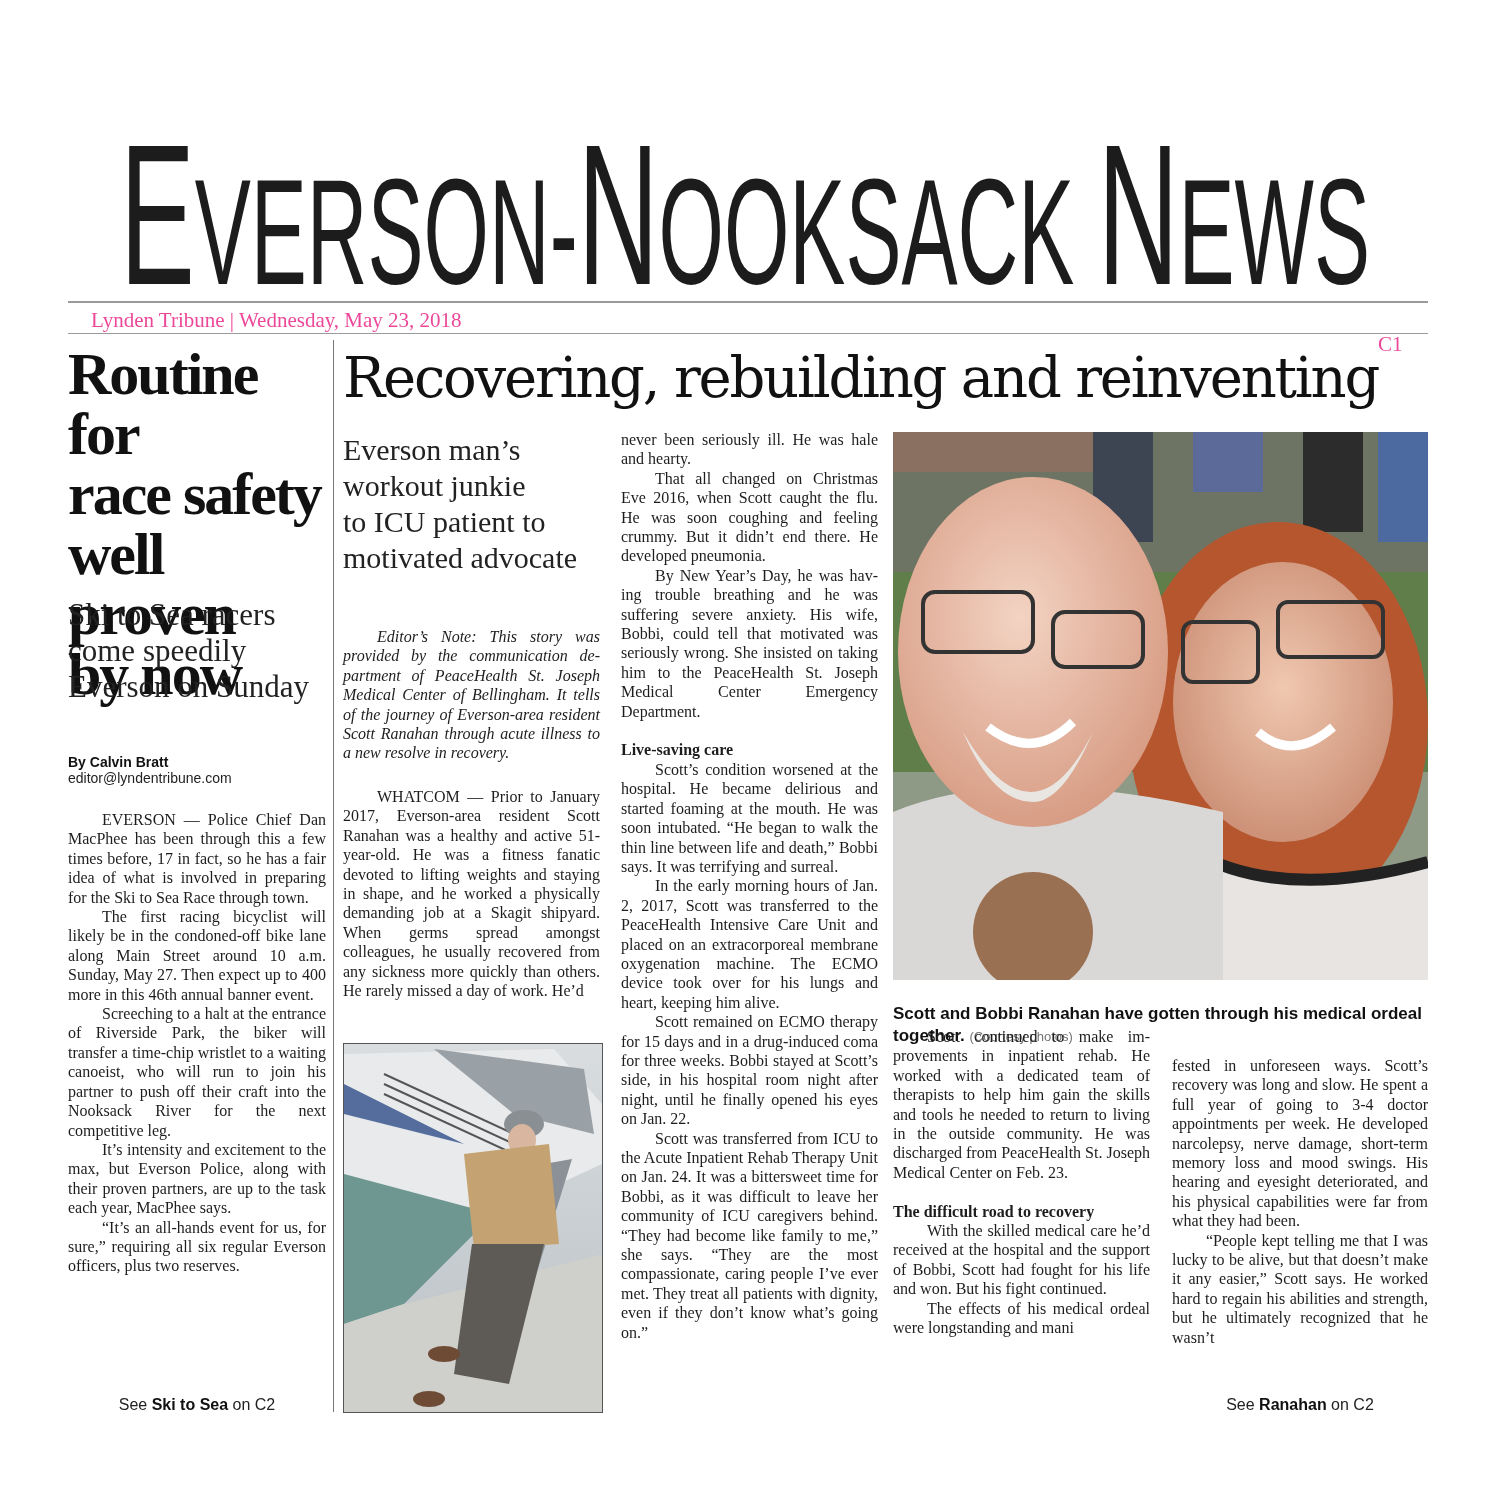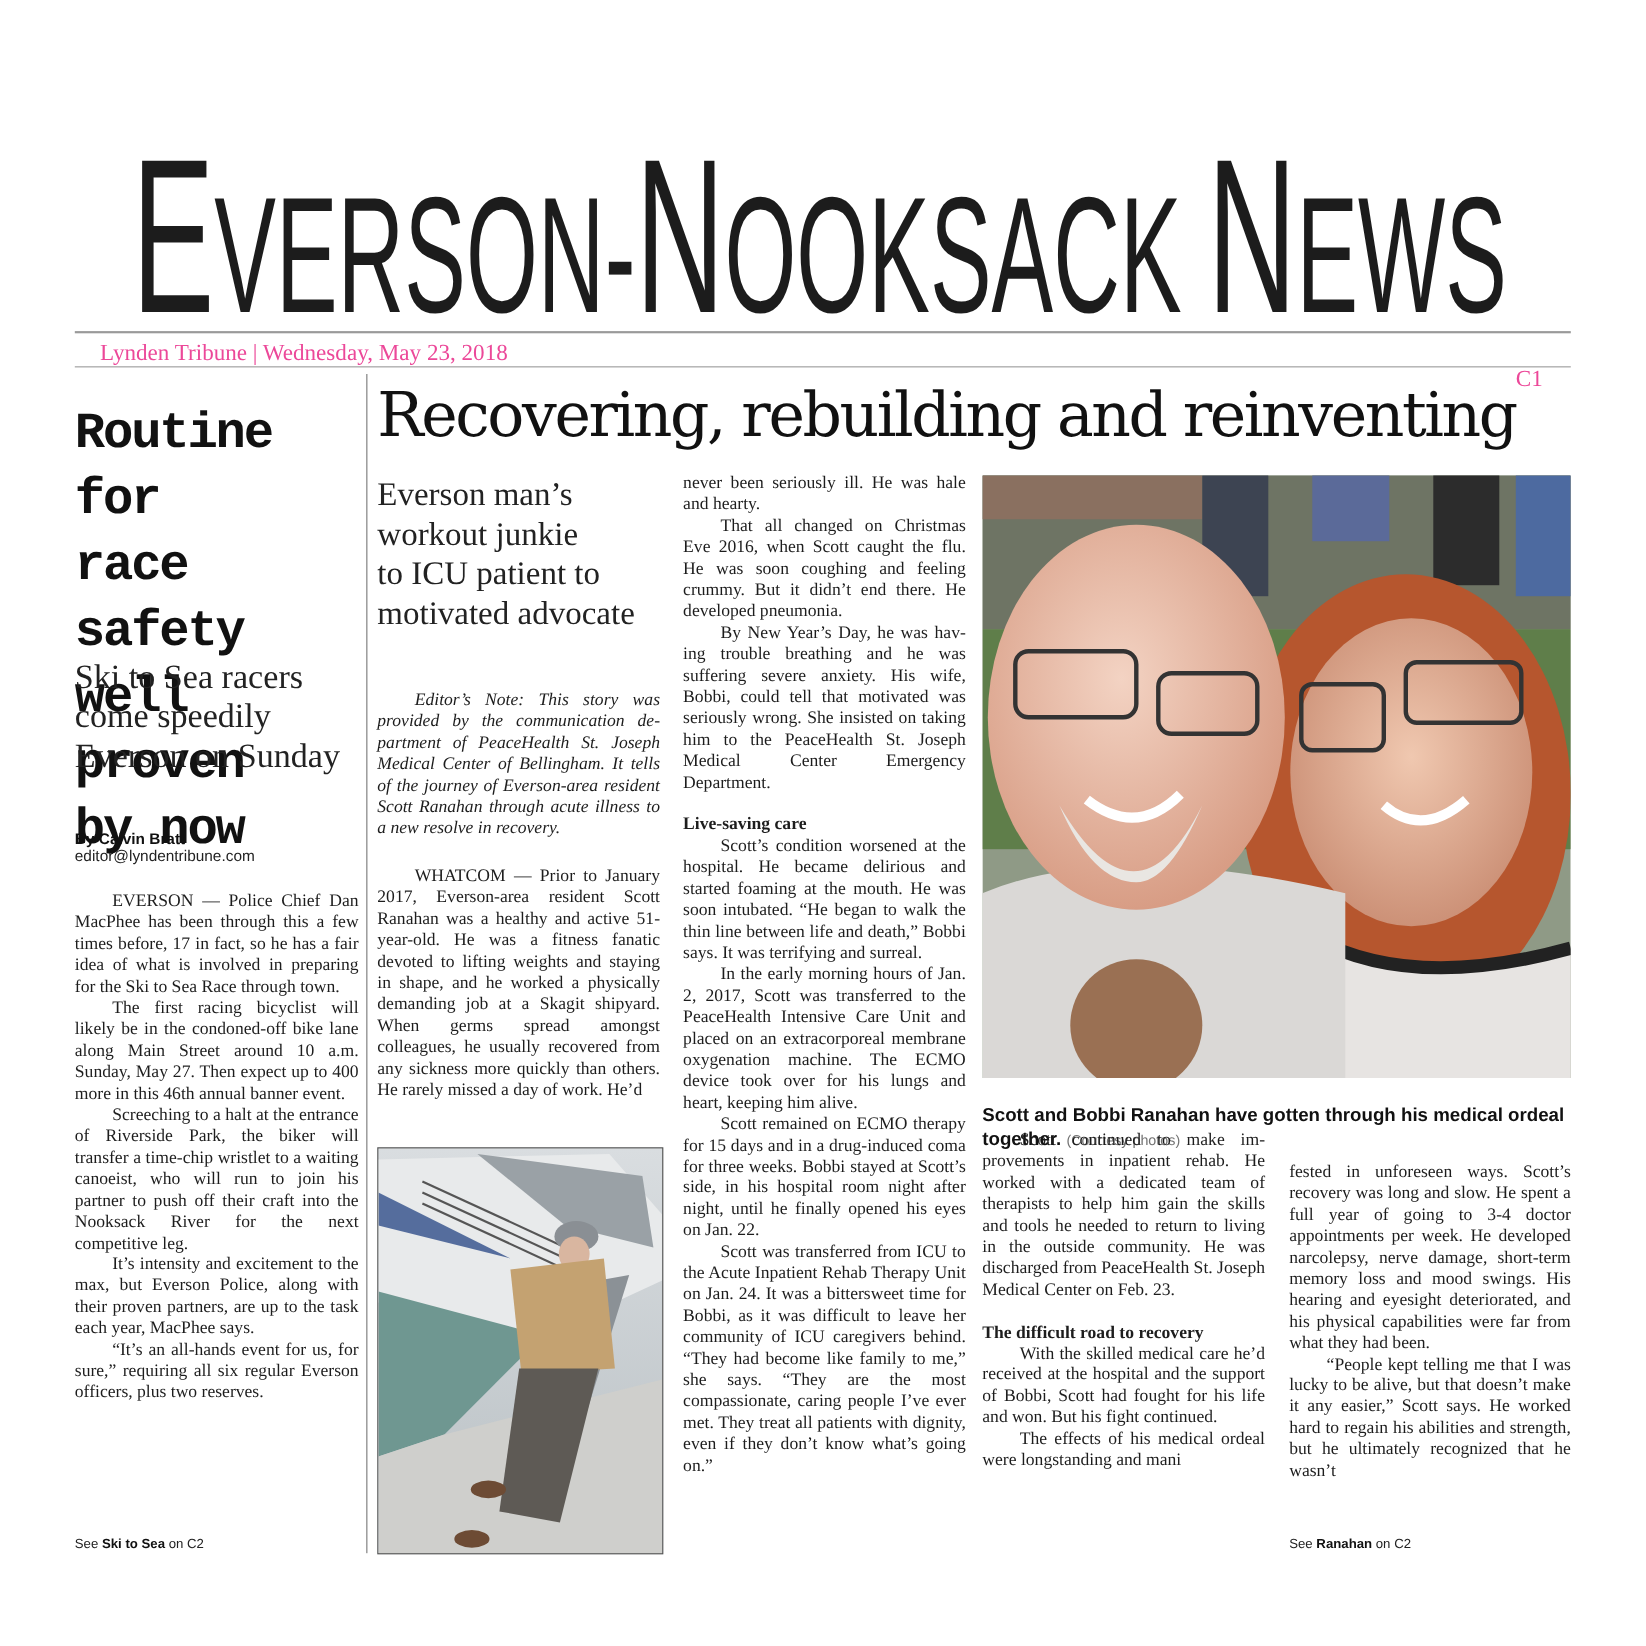--- a/index.html
+++ b/index.html
@@ -10,22 +10,22 @@
     font-family: "Liberation Sans Narrow", "Liberation Sans", sans-serif;
     font-weight: 400; color: #1c1c1c; white-space: nowrap; line-height: 1;
     display: flex; align-items: flex-end;
   }
   .rule { background: #9a9a9a; height: 2px; }
   .folio {
     font-family: "Liberation Serif", serif; font-size: 21px; color: #ec4899;
   }
   .vrule { background: #777; width: 1px; }
   .h-left {
-    font-family: Liberation Mono, monospace; font-weight: 700; font-size: 46px; line-height: 60px;
-    letter-spacing: -2px; color: #111; margin-top: 20px;
+    font-family: Liberation Serif, serif; font-weight: 700; font-size: 60px; line-height: 60px;
+    letter-spacing: -2px; color: #111;
   }
   .deck-left {
     font-family: "Liberation Serif", serif; font-size: 31px; line-height: 36px; color: #222;
   }
   .h-main {
     font-family: "DejaVu Serif", serif; font-size: 56px; line-height: 64px; letter-spacing: -2.2px; color: #111;
     white-space: nowrap;
   }
   .deck-main {
     font-family: "Liberation Serif", serif; font-size: 30px; line-height: 36px; color: #222;
@@ -33,21 +33,21 @@
   .byline-name { font-family: "Liberation Sans", sans-serif; font-weight: 700; font-size: 14px; color: #111; }
   .byline-email { font-family: "Liberation Sans", sans-serif; font-size: 14px; color: #222; }
   .body {
     font-family: "Liberation Serif", serif; font-size: 16px; line-height: 19.4px; color: #1d1d1d;
     text-align: justify; hyphens: manual;
   }
   .body p { margin: 0; text-indent: 34px; }
   .body p.noindent { text-indent: 0; }
   .body .sub { font-weight: 700; text-indent: 0; }
   .italic { font-style: italic; }
-  .jump { font-family: "Liberation Sans", sans-serif; font-size: 12px; color: #222; text-align: left; }
+  .jump { font-family: "Liberation Sans", sans-serif; font-size: 16px; color: #222; text-align: center; }
   .jump b { font-weight: 700; color: #111; }
   .cutline { font-family: "Liberation Sans", sans-serif; font-weight: 700; font-size: 17px; line-height: 22px; color: #111; }
   .cutline .credit { font-weight: 400; font-size: 13px; color: #737373; }
   .photo { overflow: hidden; }
   .spacer { height: 19.4px; }
 </style>
 </head>
 <body>
 
 <div class="abs masthead" aria-label="Everson-Nooksack News">

